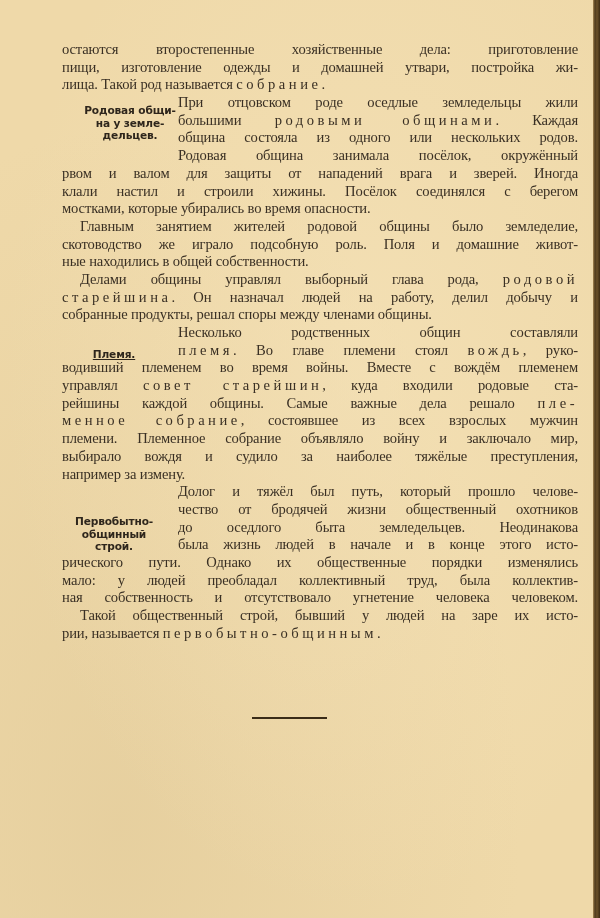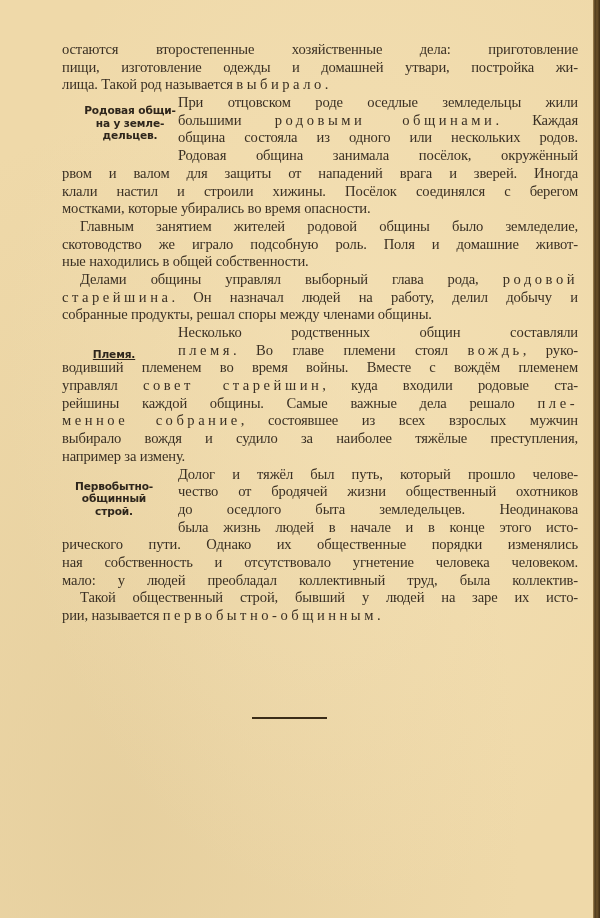--- a/index.html
+++ b/index.html
@@ -49,21 +49,21 @@
 </head>
 <body>
 
 <div class="page"></div>
 <div class="edge"></div>
 
 <div class="text">
 
   <span class="line j">остаются второстепенные хозяйственные дела: приготовление</span>
   <span class="line j">пищи, изготовление одежды и домашней утвари, постройка жи-</span>
-  <span class="line"><span>лища. Такой род называется </span><span class="sp">выбирало.</span></span>
+  <span class="line"><span>лища. Такой род называется </span><span class="sp">собрание.</span></span>
 
   <div class="block">
     <div class="note" style="top:10px;margin-left:16px;">
       <div>Родовая общи-</div>
       <div>на у земле-</div>
       <div>дельцев.</div>
     </div>
     <span class="line j hang">При отцовском роде оседлые земледельцы жили</span>
     <span class="line j hang"><span>большими </span><span class="sp">родовыми общинами</span><span>. Каждая</span></span>
     <span class="line j hang">община состояла из одного или нескольких родов.</span>
@@ -84,36 +84,37 @@
   <div class="block">
     <div class="note" style="top:24px;text-decoration:underline;">
       <div>Племя.</div>
     </div>
     <span class="line j hang">Несколько родственных общин составляли</span>
     <span class="line j hang"><span class="sp">племя</span><span>. Во главе племени стоял </span><span class="sp">вождь</span><span>, руко-</span></span>
     <span class="line j">водивший племенем во время войны. Вместе с вождём племенем</span>
     <span class="line j"><span>управлял </span><span class="sp">совет старейшин</span><span>, куда входили родовые ста-</span></span>
     <span class="line j"><span>рейшины каждой общины. Самые важные дела решало </span><span class="sp">пле-</span></span>
     <span class="line j"><span class="sp">менное собрание</span><span>, состоявшее из всех взрослых мужчин</span></span>
+    <span class="line j">племени. Племенное собрание объявляло войну и заключало мир,</span>
     <span class="line j">выбирало вождя и судило за наиболее тяжёлые преступления,</span>
     <span class="line">например за измену.</span>
   </div>
 
   <div class="block">
-    <div class="note" style="top:14px;">
+    <div class="note" style="top:32px;">
       <div>Первобытно-</div>
       <div>общинный</div>
       <div>строй.</div>
     </div>
     <span class="line j hang">Долог и тяжёл был путь, который прошло челове-</span>
     <span class="line j hang">чество от бродячей жизни общественный охотников</span>
     <span class="line j hang">до оседлого быта земледельцев. Неодинакова</span>
     <span class="line j hang">была жизнь людей в начале и в конце этого исто-</span>
     <span class="line j">рического пути. Однако их общественные порядки изменялись</span>
+    <span class="line j">мало: у людей преобладал коллективный труд, была коллектив-</span>
     <span class="line j">ная собственность и отсутствовало угнетение человека человеком.</span>
-    <span class="line j">мало: у людей преобладал коллективный труд, была коллектив-</span>
   </div>
 
   <span class="line j ind">Такой общественный строй, бывший у людей на заре их исто-</span>
   <span class="line"><span>рии, называется </span><span class="sp">первобытно-общинным</span><span>.</span></span>
 </div>
 
 <div class="rule"></div>
 
 </body></html>

